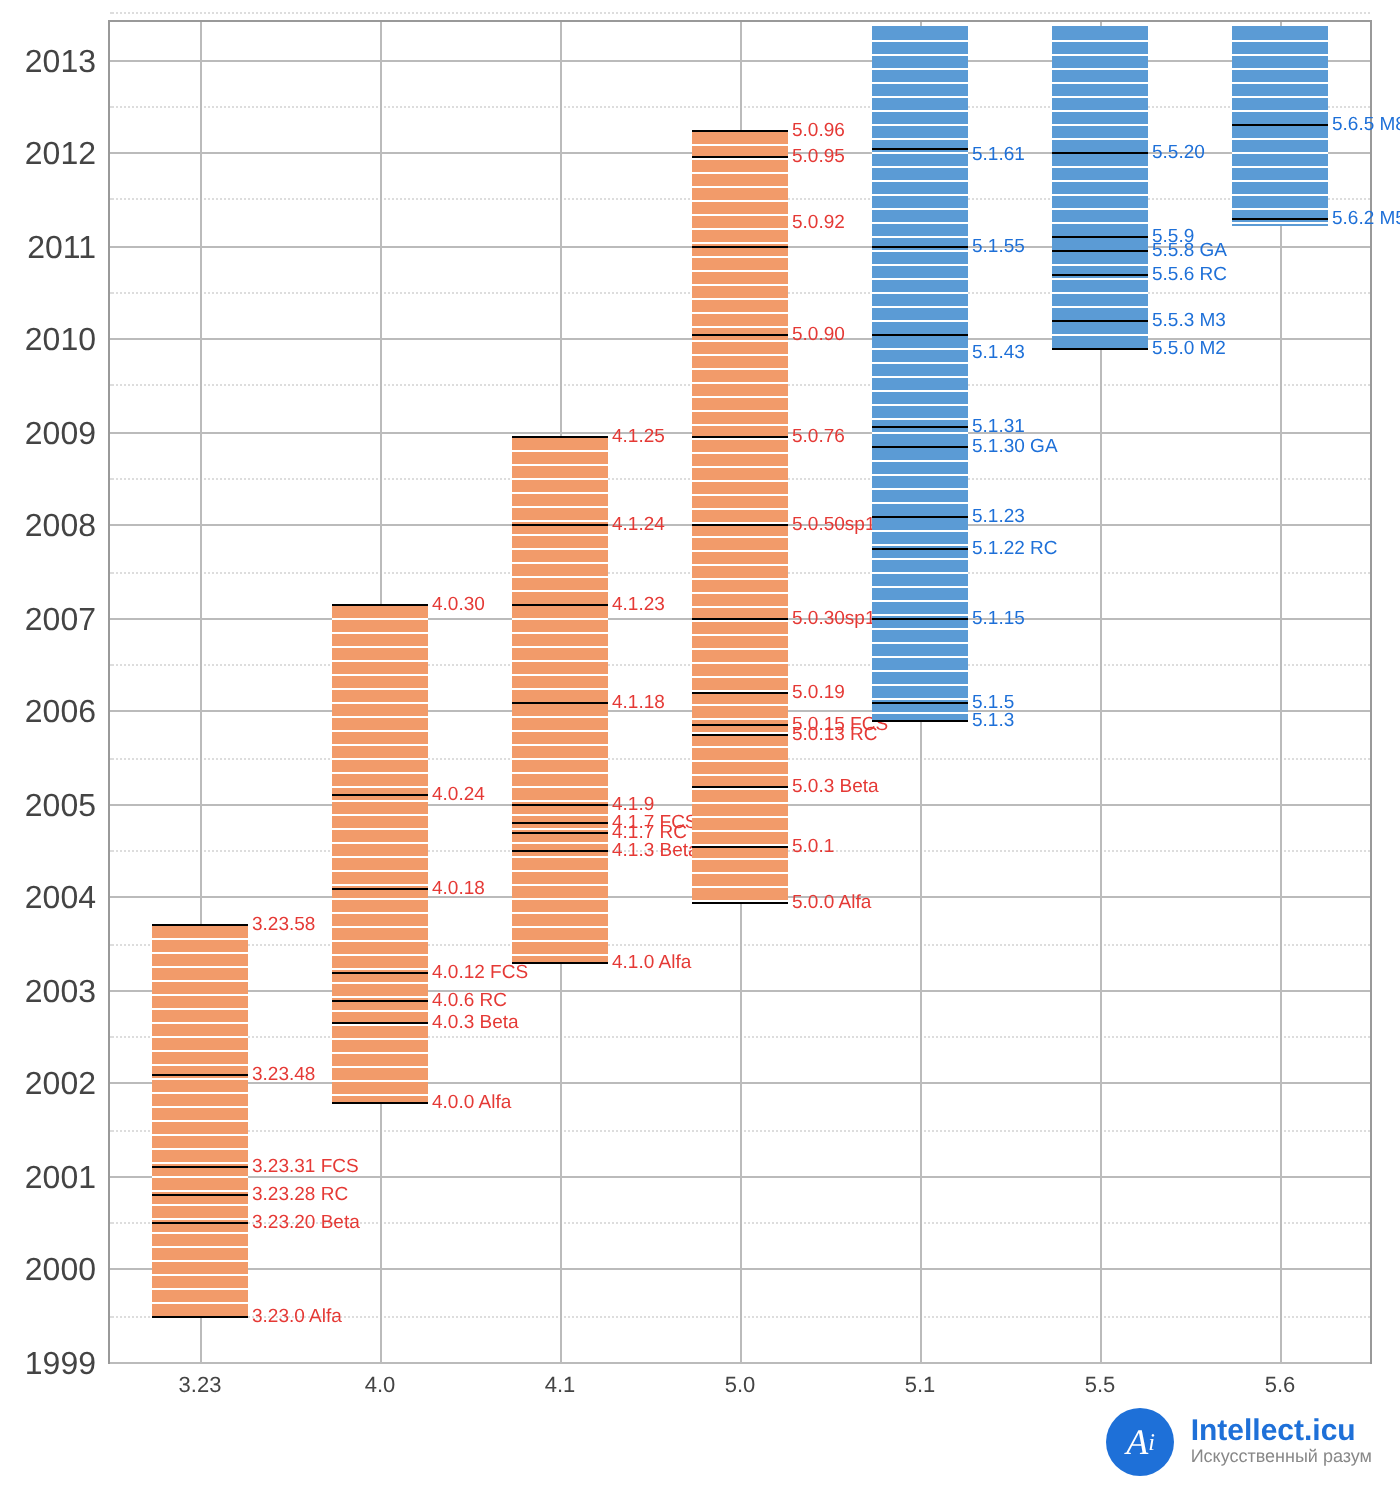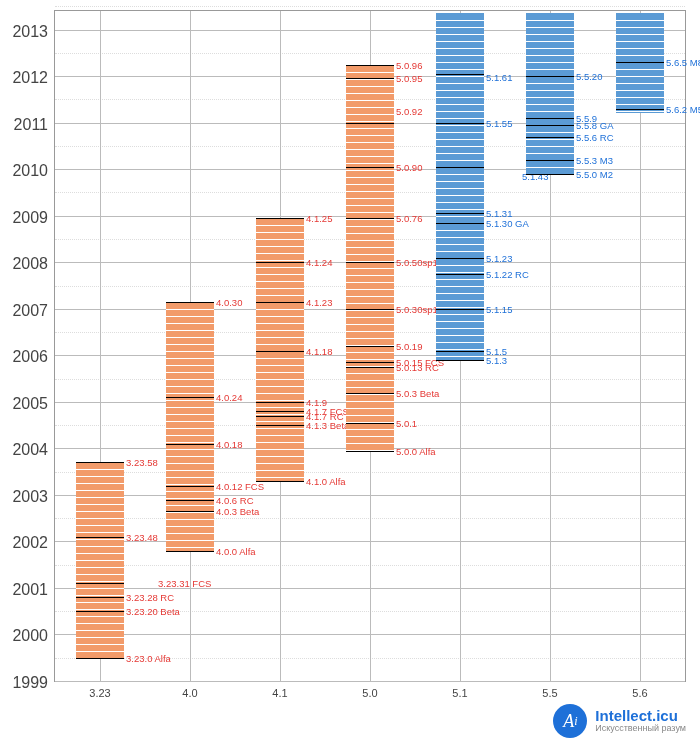--- a/index.html
+++ b/index.html
@@ -95,21 +95,21 @@
         <div class="seg dark" style="top: 195.417px;"></div>
         <div class="seg dark" style="top: 148.889px;"></div>
         <div class="seg dark" style="top: 134.931px;"></div>
         <div class="seg dark" style="top: 120.972px;"></div>
         <div class="seg dark" style="top: 74.4444px;"></div>
         <div class="seg dark" style="top: 0px;"></div>
       </div>
       <div class="lbl r" style="left: 71px; top: 641.736px;">3.23.0 Alfa</div>
       <div class="lbl r" style="left: 71px; top: 595.208px;">3.23.20 Beta</div>
       <div class="lbl r" style="left: 71px; top: 581.25px;">3.23.28 RC</div>
-      <div class="lbl r" style="left: 71px; top: 567.292px; margin-left: 32px;">3.23.31 FCS</div>
+      <div class="lbl r" style="left: 71px; top: 567.292px;">3.23.31 FCS</div>
       <div class="lbl r" style="left: 71px; top: 520.764px;">3.23.48</div>
       <div class="lbl r" style="left: 71px; top: 446.319px;">3.23.58</div>
       <div class="xline" style="left: 135px;"></div>
       <div class="xtick" style="left: 135px;">4.0</div>
       <div class="bar stop" style="left: 111px; top: 290.799px; height: 248.924px;">
         <div class="seg" style="top: 7px;"></div>
         <div class="seg" style="top: 14px;"></div>
         <div class="seg" style="top: 21px;"></div>
         <div class="seg" style="top: 28px;"></div>
         <div class="seg" style="top: 35px;"></div>
@@ -365,21 +365,21 @@
         <div class="seg dark" style="top: 109.34px;"></div>
         <div class="seg dark" style="top: 60.4861px;"></div>
       </div>
       <div class="lbl b" style="left: 431px; top: 343.958px;">5.1.3</div>
       <div class="lbl b" style="left: 431px; top: 334.653px;">5.1.5</div>
       <div class="lbl b" style="left: 431px; top: 292.778px;">5.1.15</div>
       <div class="lbl b" style="left: 431px; top: 257.882px;">5.1.22 RC</div>
       <div class="lbl b" style="left: 431px; top: 241.597px;">5.1.23</div>
       <div class="lbl b" style="left: 431px; top: 206.701px;">5.1.30 GA</div>
       <div class="lbl b" style="left: 431px; top: 197.396px;">5.1.31</div>
-      <div class="lbl b" style="left: 431px; top: 160px; margin-left: 36px;">5.1.43</div>
+      <div class="lbl b" style="left: 431px; top: 160px;">5.1.43</div>
       <div class="lbl b" style="left: 431px; top: 106.667px;">5.1.55</div>
       <div class="lbl b" style="left: 431px; top: 61px;">5.1.61</div>
       <div class="xline" style="left: 495px;"></div>
       <div class="xtick" style="left: 495px;">5.5</div>
       <div class="bar dev" style="left: 471px; top: 2.32639px; height: 160.521px;">
         <div class="seg" style="top: 7px;"></div>
         <div class="seg" style="top: 14px;"></div>
         <div class="seg" style="top: 21px;"></div>
         <div class="seg" style="top: 28px;"></div>
         <div class="seg" style="top: 35px;"></div>

